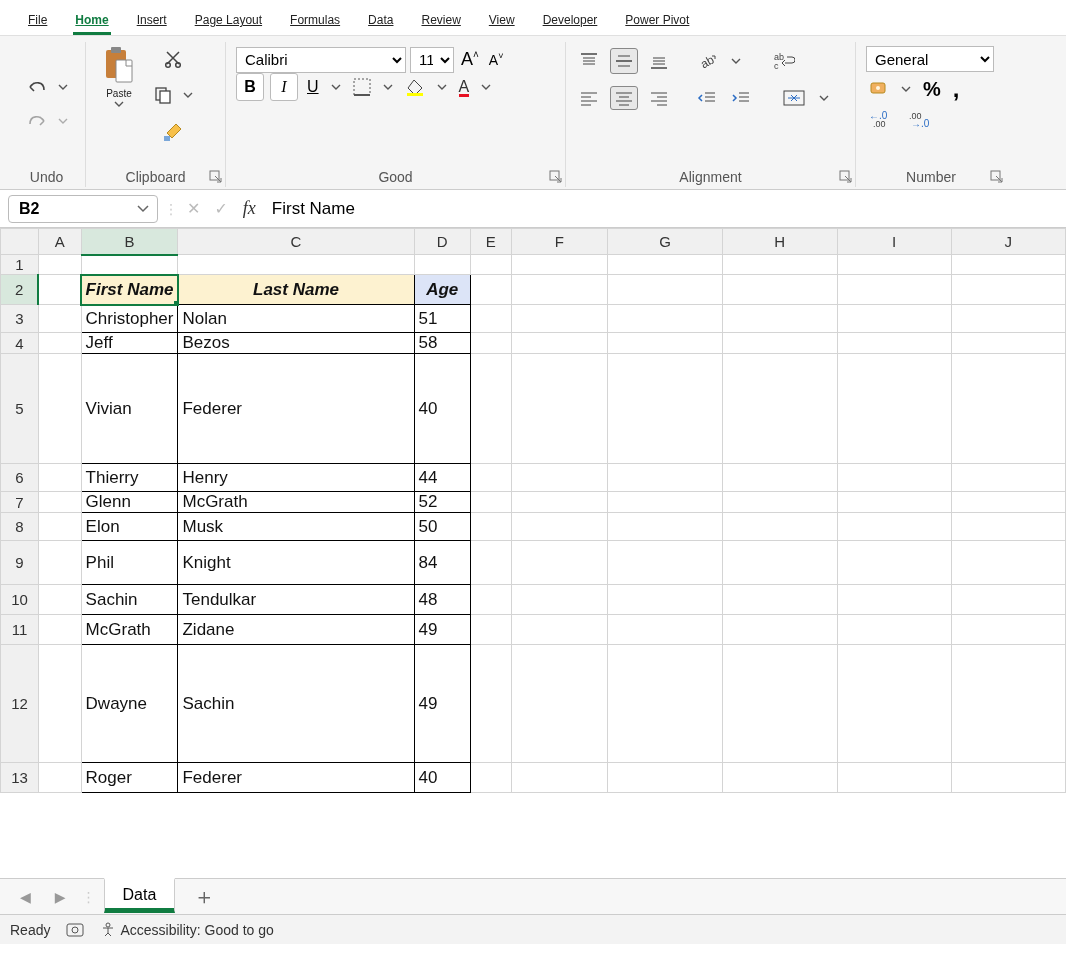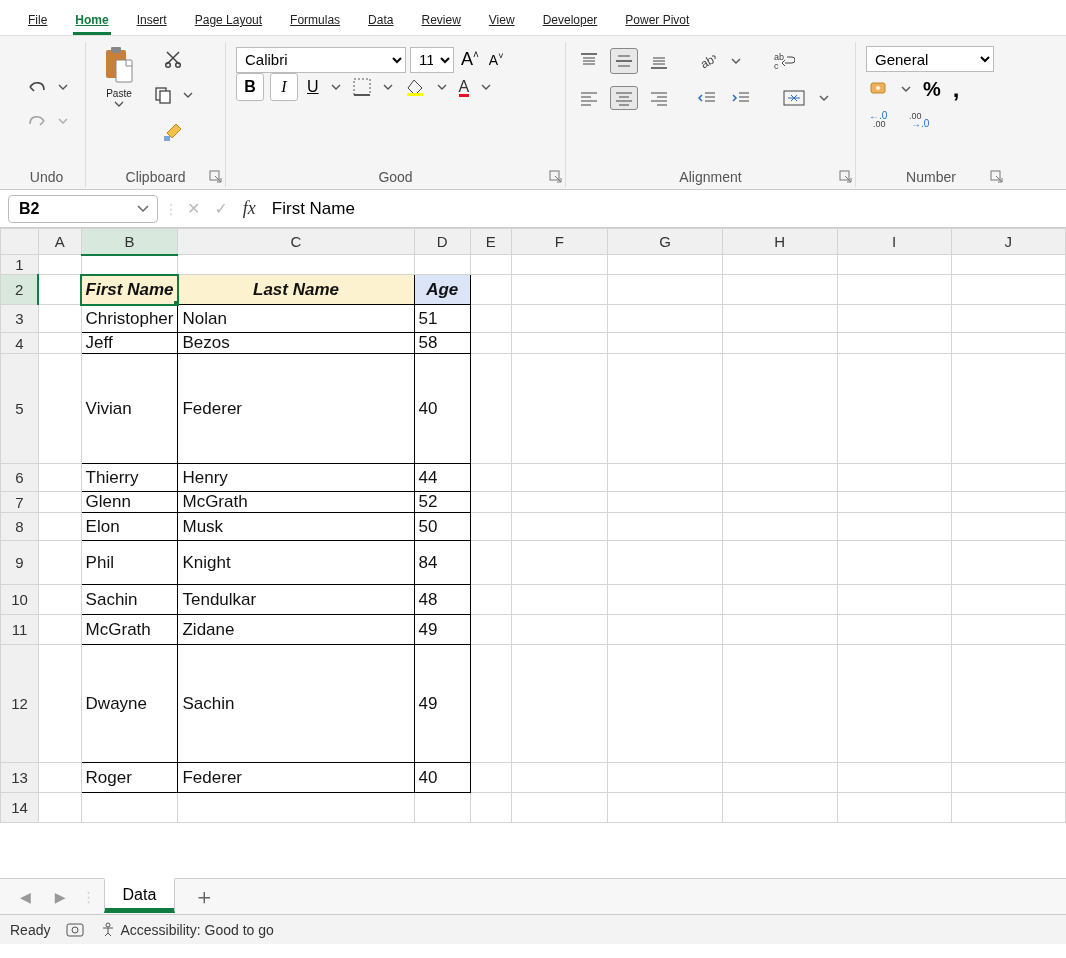--- a/index.html
+++ b/index.html
@@ -607,33 +607,20 @@
           <td class="data-bordered">Roger</td>
           <td class="data-bordered">Federer</td>
           <td class="data-bordered num">40</td>
           <td></td>
           <td></td>
           <td></td>
           <td></td>
           <td></td>
           <td></td>
         </tr>
-        <tr style="height: 30px;">
-          <th>14</th>
-          <td></td>
-          <td></td>
-          <td></td>
-          <td></td>
-          <td></td>
-          <td></td>
-          <td></td>
-          <td></td>
-          <td></td>
-          <td></td>
-        </tr>
       </tbody>
     </table>
 </div>
 
 <div class="sheet-tabs">
   <span class="nav-arrow">◀</span>
   <span class="nav-arrow">▶</span>
   <span style="color:#ccc;">⋮</span>
   <div id="sheet-tabs-holder" style="display:flex;gap:4px;">
       <div class="sheet-tab active">Data</div>

